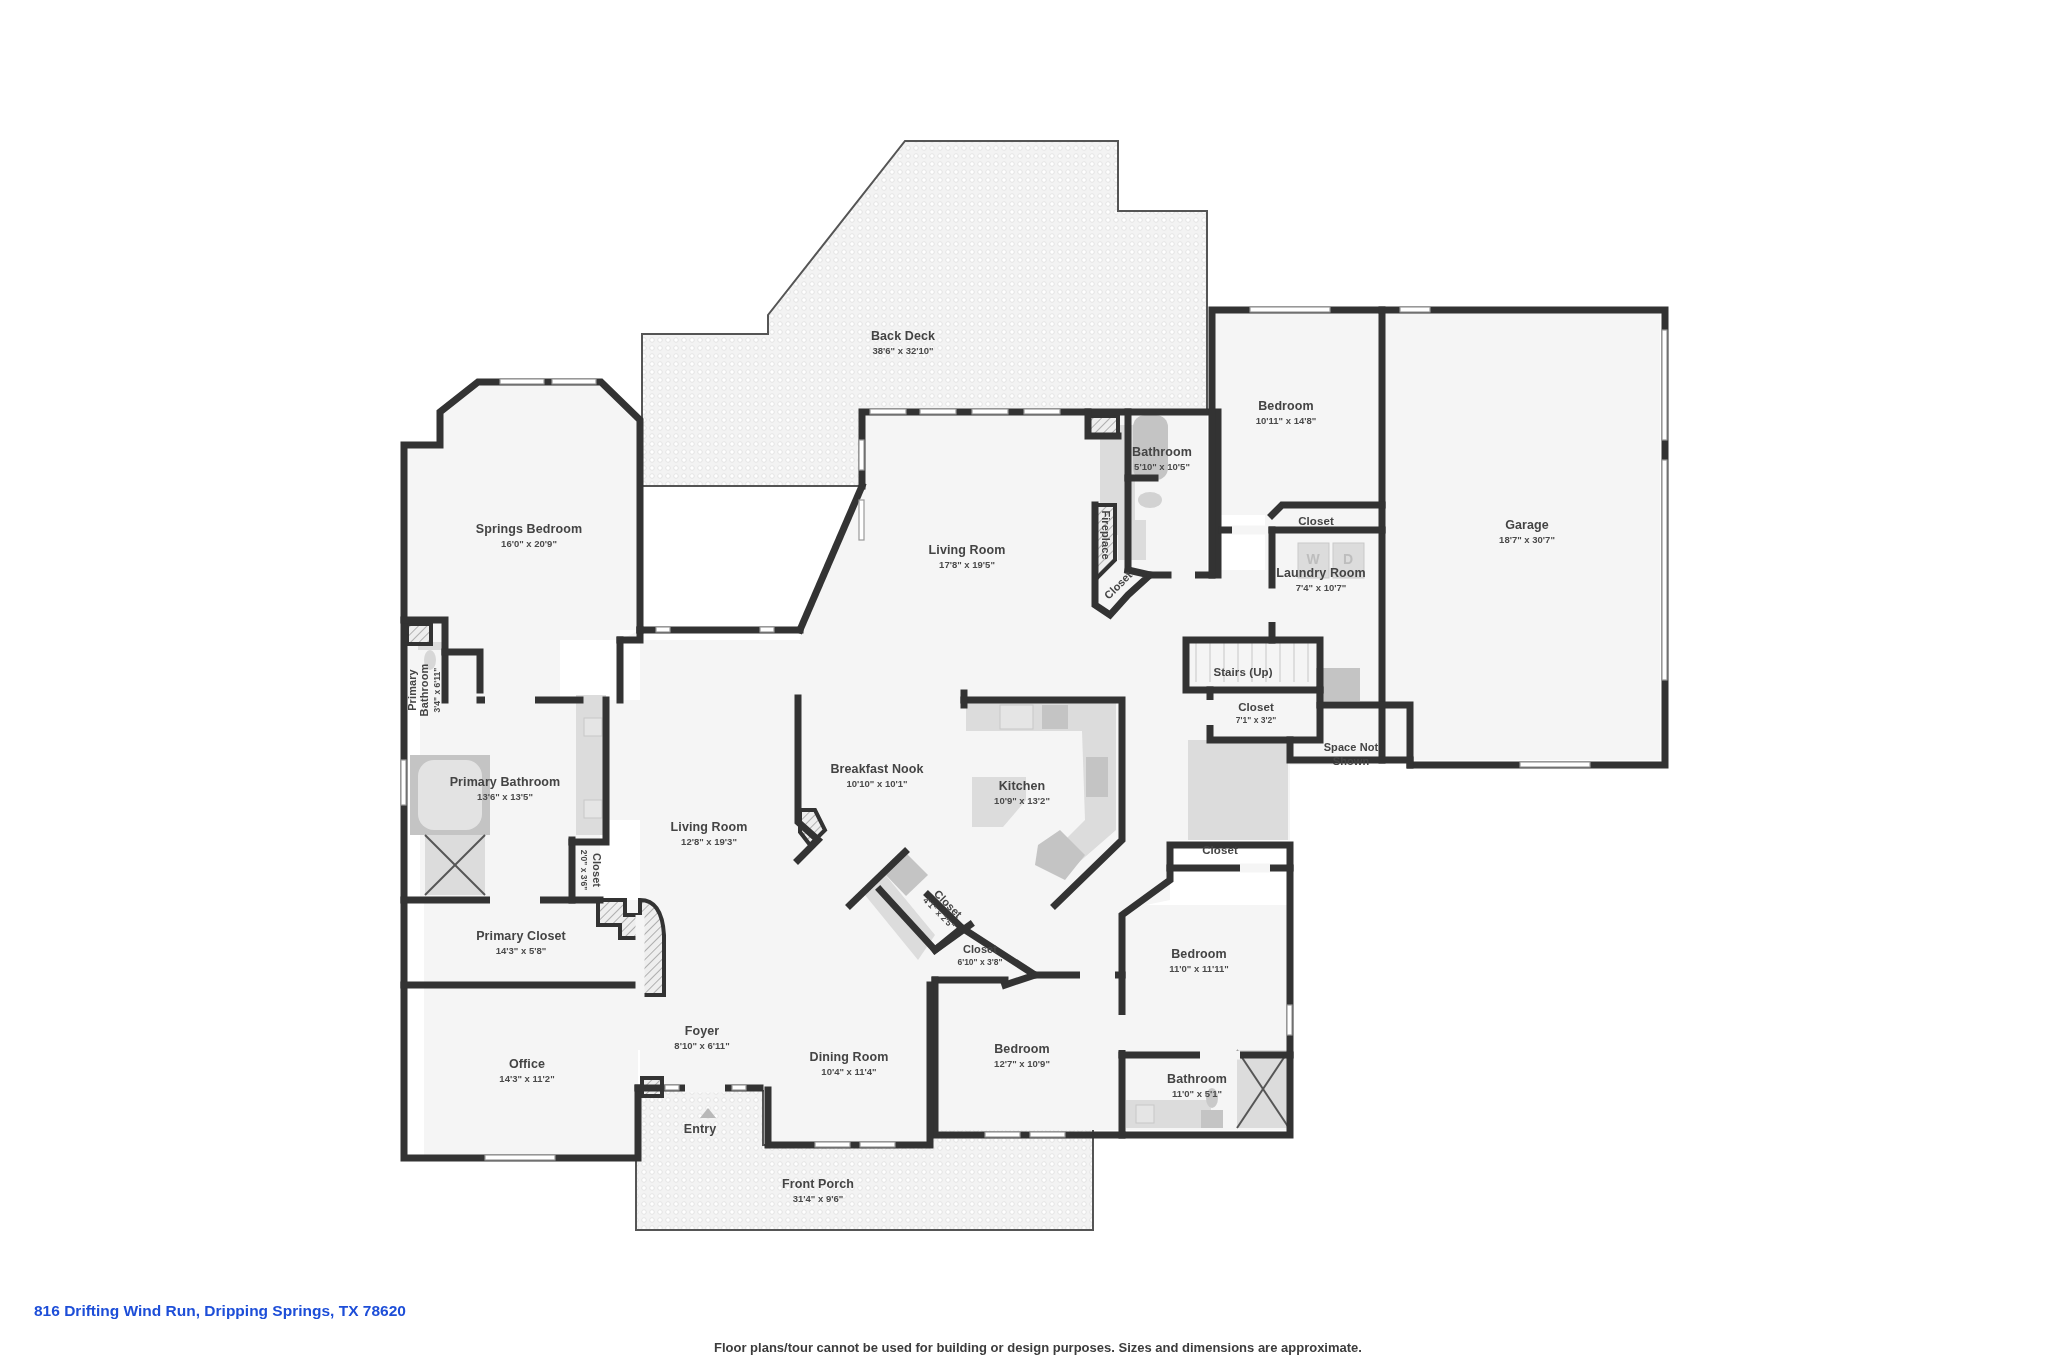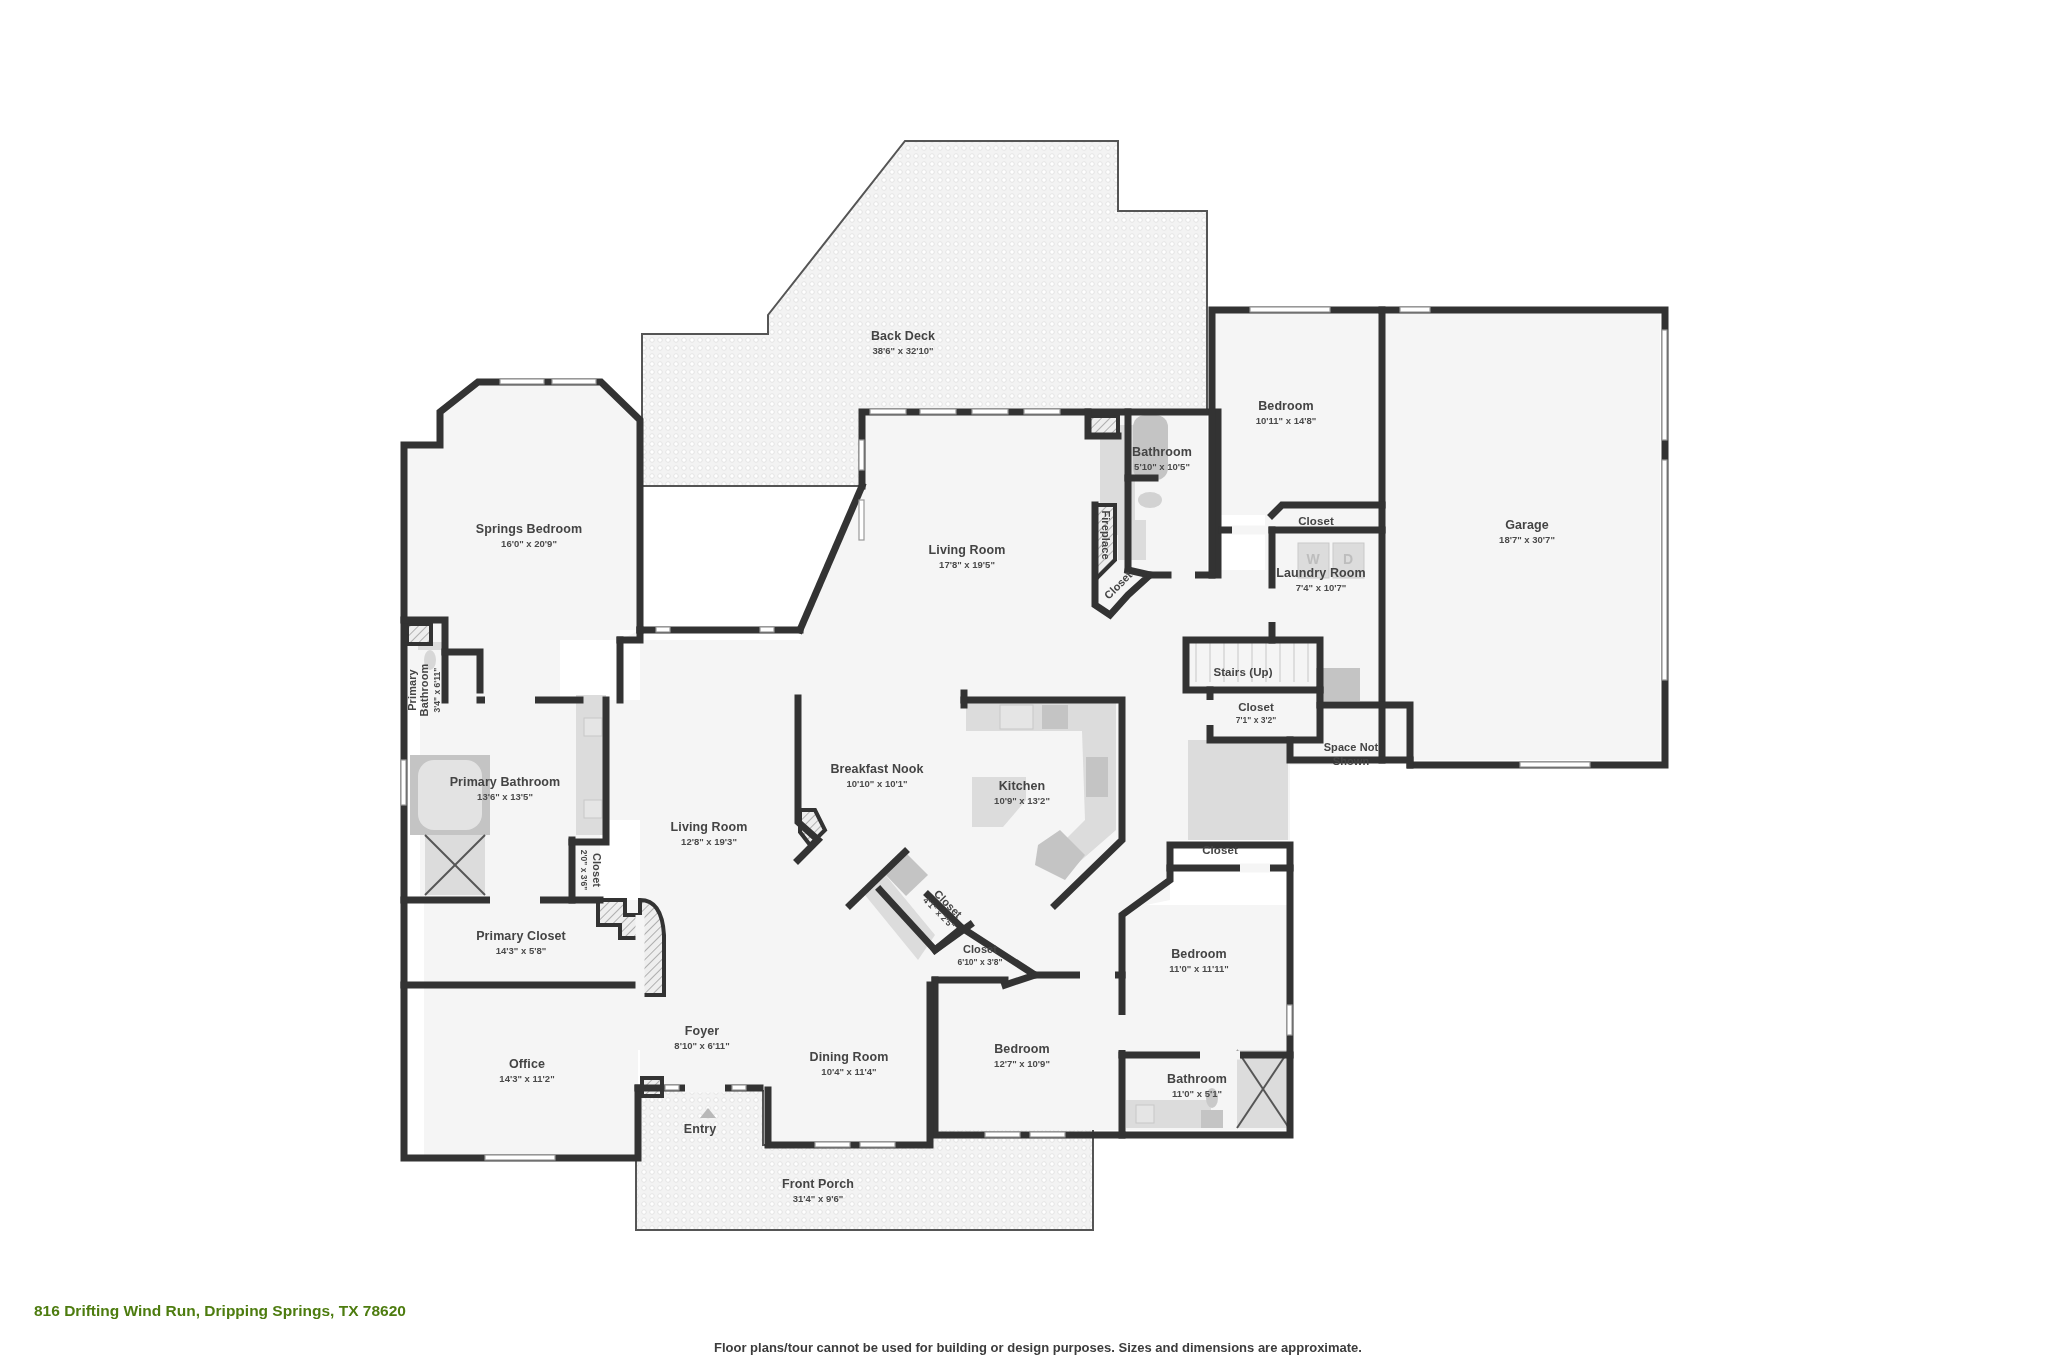--- a/index.html
+++ b/index.html
@@ -15,21 +15,21 @@
   .hatch { fill: url(#hatchPattern); stroke: #333; stroke-width: 4; }
   .window { fill: #ffffff; stroke: #999; stroke-width: 1.2; }
   .door-gap { stroke: #f5f5f5; stroke-width: 9; }
   .lbl { position: absolute; transform: translate(-50%, -50%); text-align: center; white-space: nowrap; pointer-events: auto; }
   .lbl .name { display: block; font-weight: bold; font-size: 12.5px; color: #444; letter-spacing: 0.1px; }
   .lbl .dim { display: block; font-weight: bold; font-size: 9.5px; color: #4a4a4a; margin-top: 2px; }
   .lbl.rot90 { transform: translate(-50%, -50%) rotate(90deg); }
   .lbl.rotm90 { transform: translate(-50%, -50%) rotate(-90deg); }
   .lbl.rot45 { transform: translate(-50%, -50%) rotate(45deg); }
   .lbl.rotm45 { transform: translate(-50%, -50%) rotate(-45deg); }
-  .footer-address { position: absolute; left: 34px; top: 1302px; font-size: 15.5px; font-weight: bold; color: #4d7c0f; }
+  .footer-address { position: absolute; left: 34px; top: 1302px; font-size: 15.5px; font-weight: bold; color: #1d4ed8; }
   .footer-floor { position: absolute; left: 34px; top: 1400px; font-size: 15.5px; font-weight: bold; color: #a16207; }
   .footer-disclaimer { position: absolute; left: 714px; top: 1340px; font-size: 13px; font-weight: bold; color: #3c3c3c; }
   .wd { position: absolute; transform: translate(-50%,-50%); font-weight: bold; font-size: 14px; color: #bdbdbd; }
 </style>
 </head>
 <body>
 
 <svg id="plan" viewBox="0 0 2048 1365" xmlns="http://www.w3.org/2000/svg">
   <defs>
     <pattern id="deckPattern" width="8" height="8" patternUnits="userSpaceOnUse">

